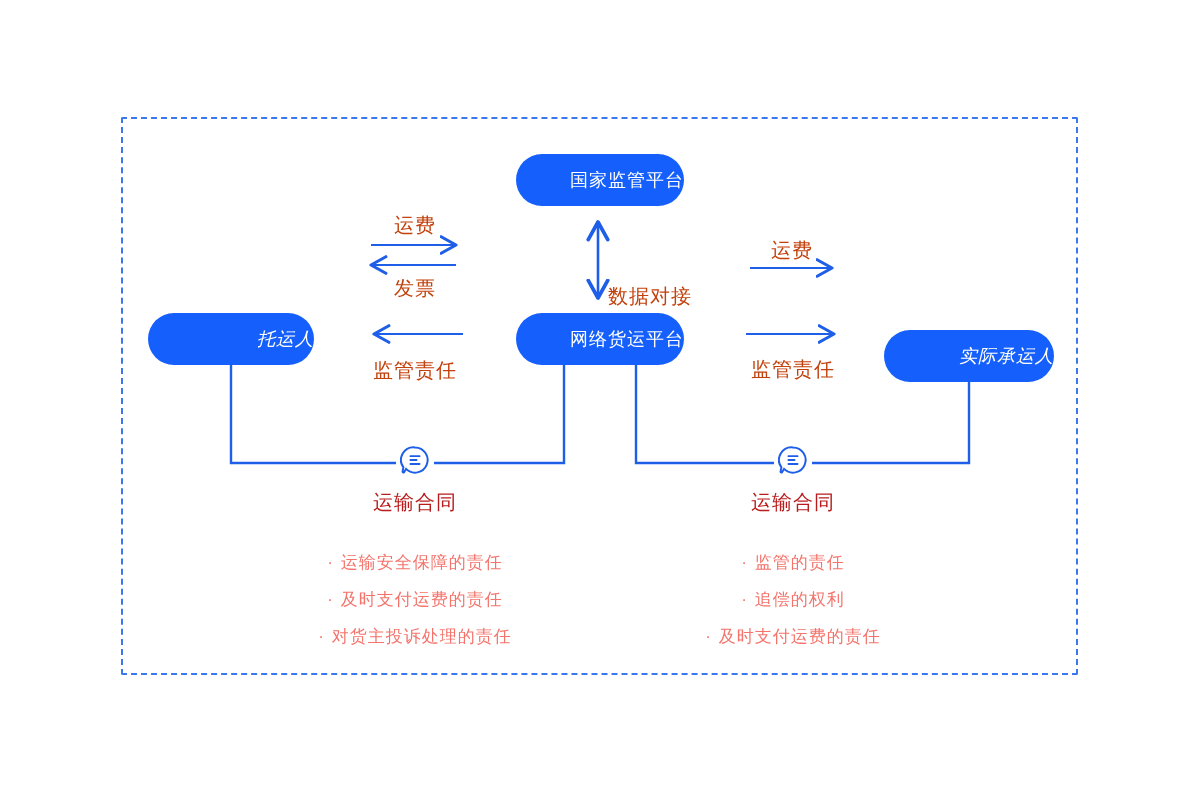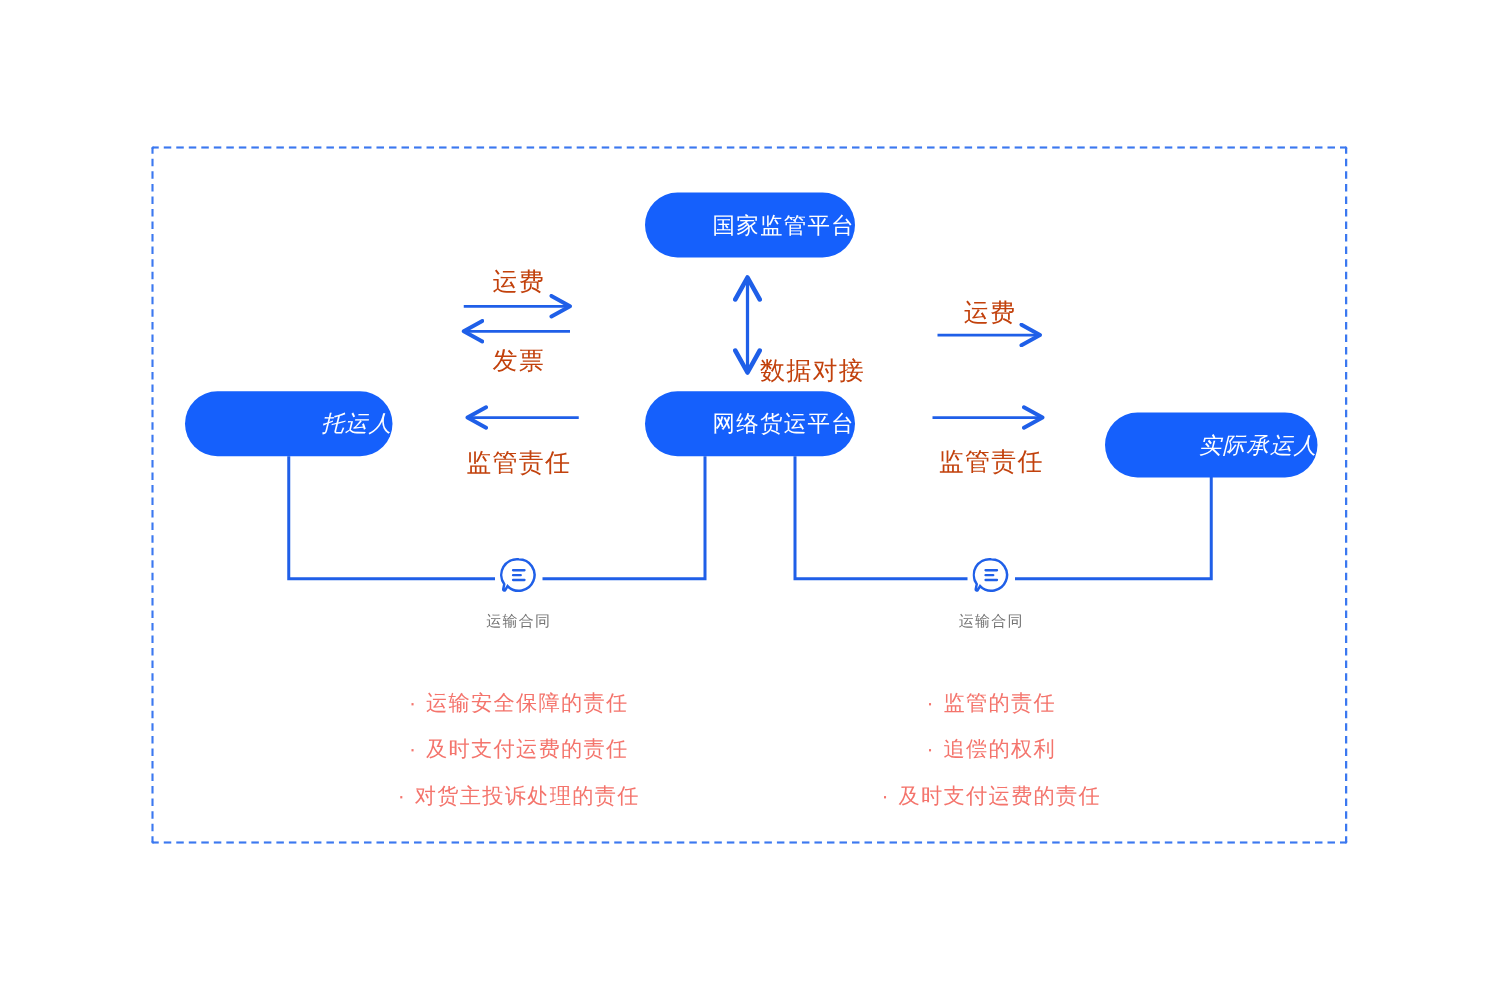--- a/index.html
+++ b/index.html
@@ -58,21 +58,21 @@
   #lbl-freight-right{left:737px;top:237px;width:110px;}
   #lbl-first-liable{left:350px;top:357px;width:130px;}
   #lbl-supervise{left:733px;top:356px;width:120px;}
 
   
   .contract-wrap{position:absolute;width:120px;text-align:center;}
   #contract-left{left:355px;top:445px;}
   #contract-right{left:733px;top:445px;}
   .contract-icon{display:block;margin:0 auto;}
   .contract-caption{
-    color:#737373;font-size:12px;letter-spacing:1px;
+    color:#b91c1c;font-size:20px;letter-spacing:1px;
     margin-top:14px;white-space:nowrap;
   }
 
   
   .resp-list{
     position:absolute;
     color:#f4746c;
     font-size:17px;
     letter-spacing:1px;
     line-height:37px;

